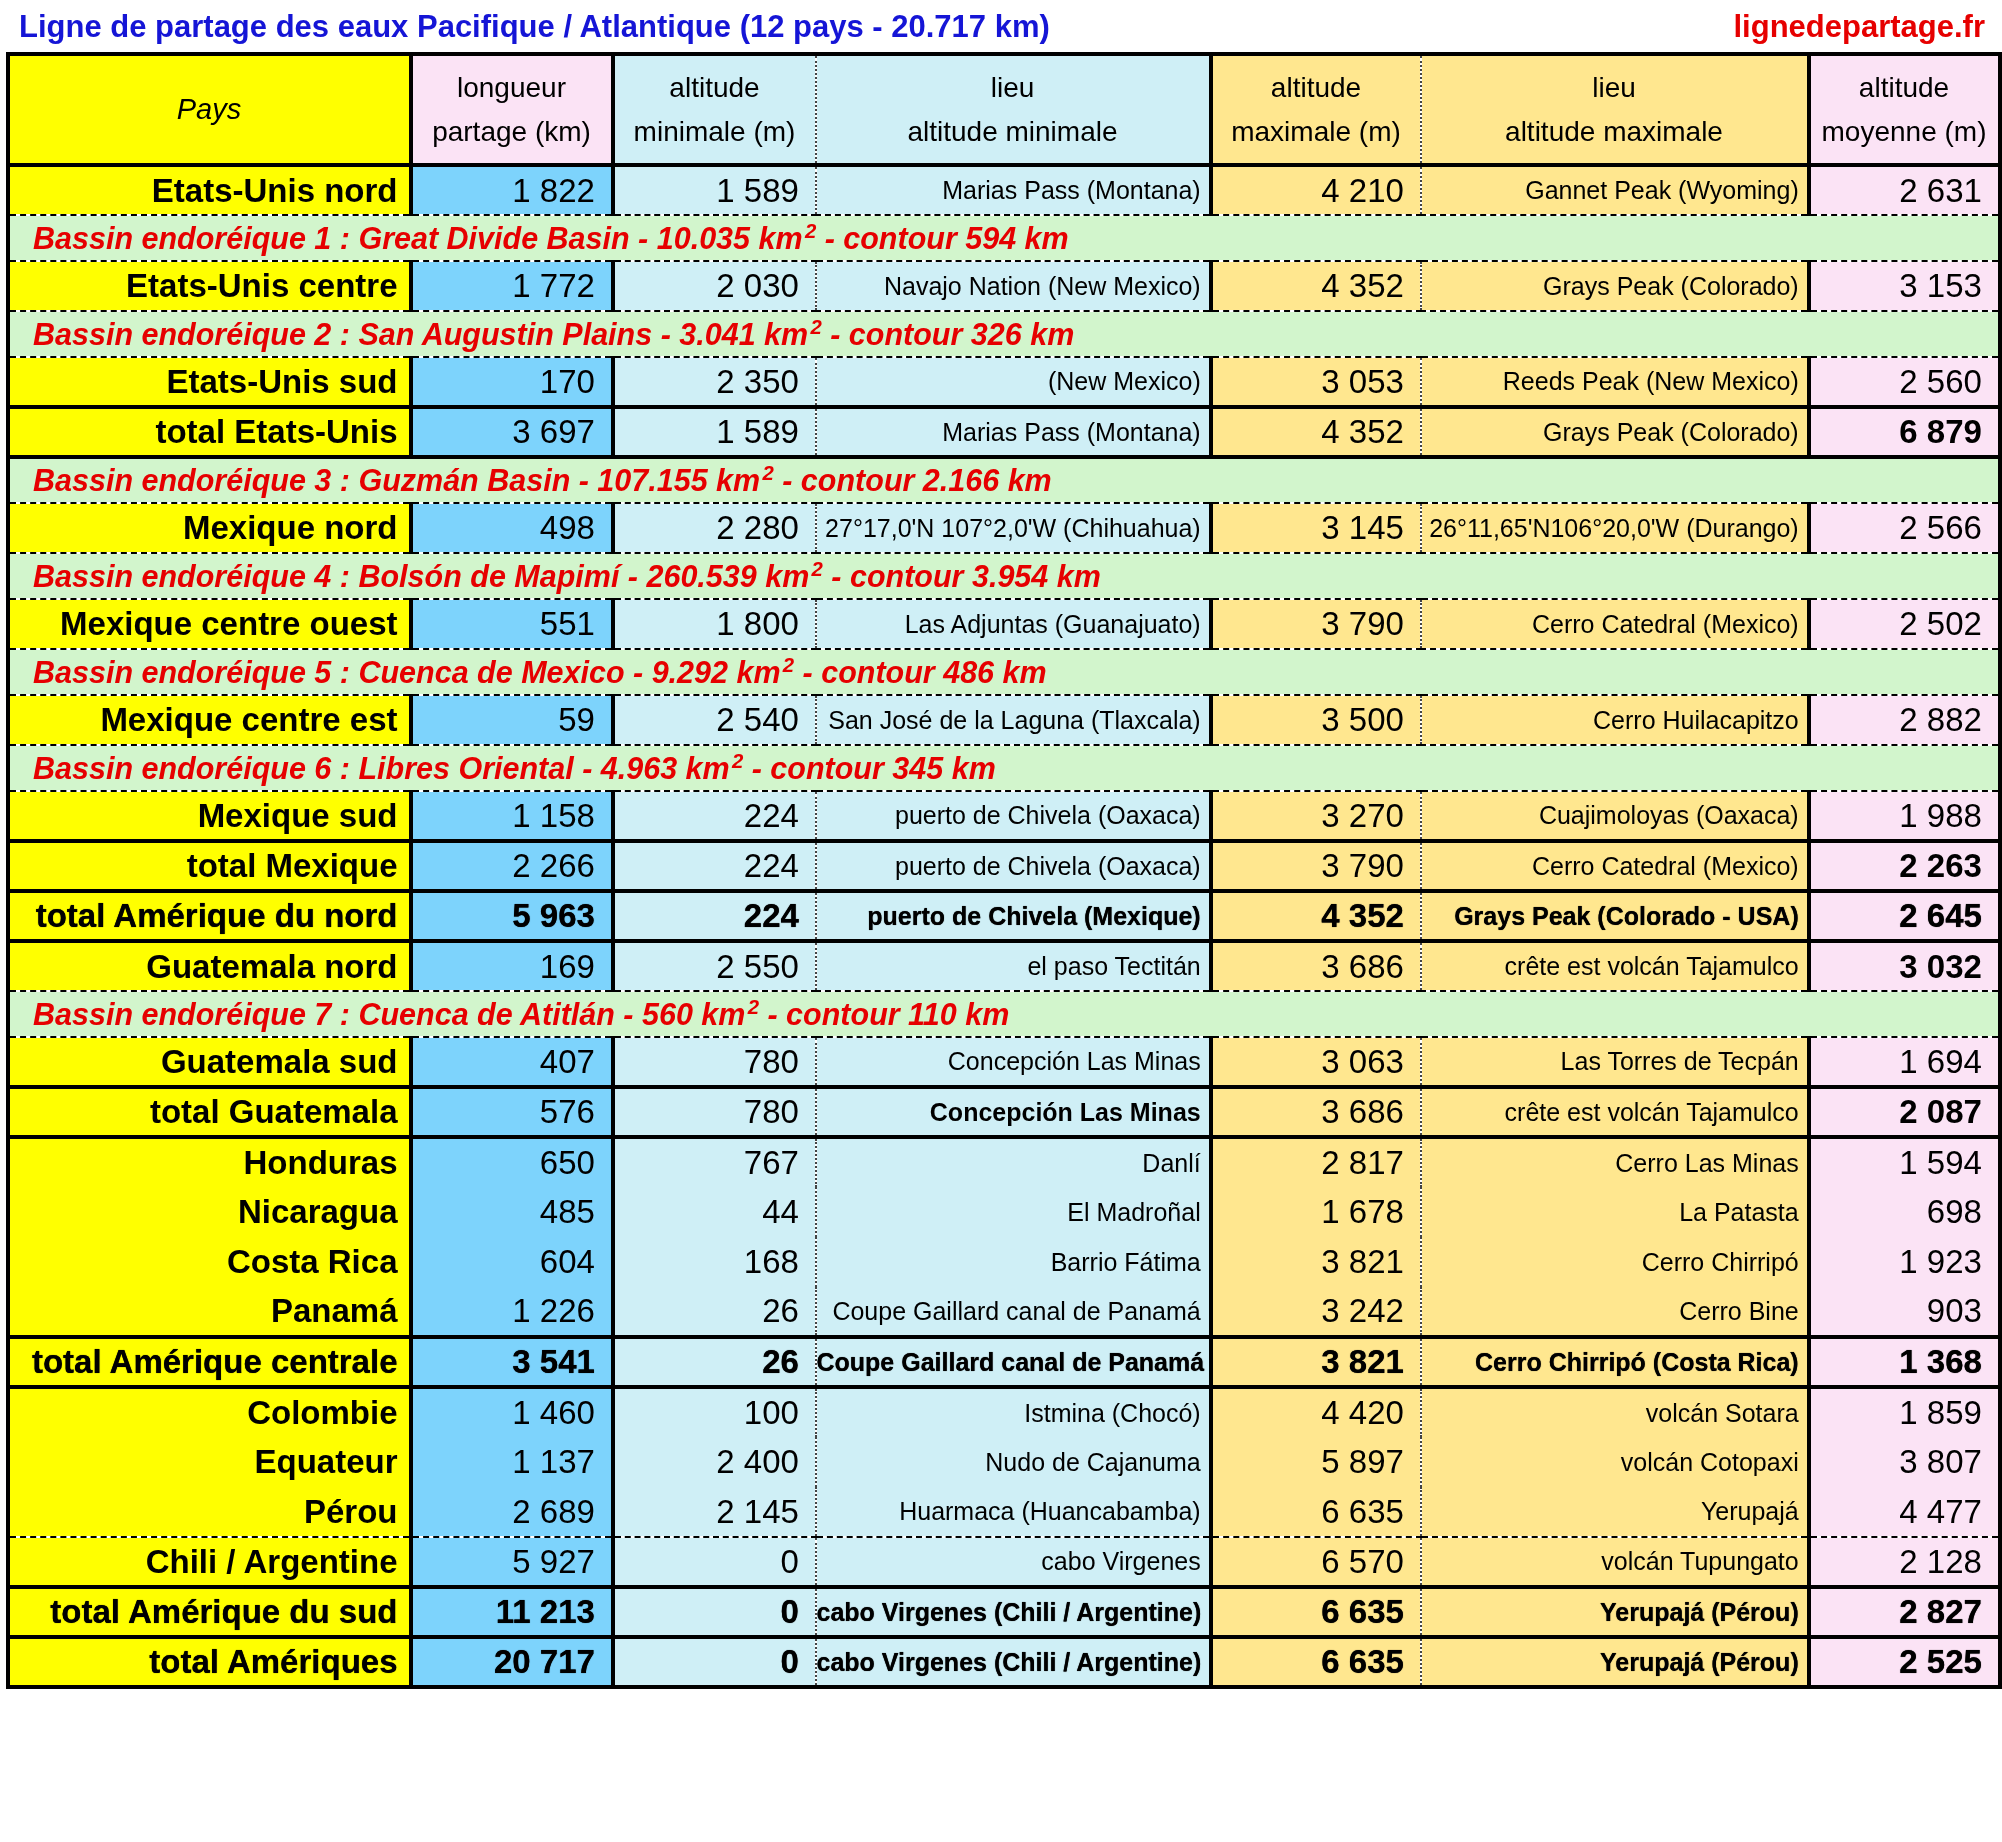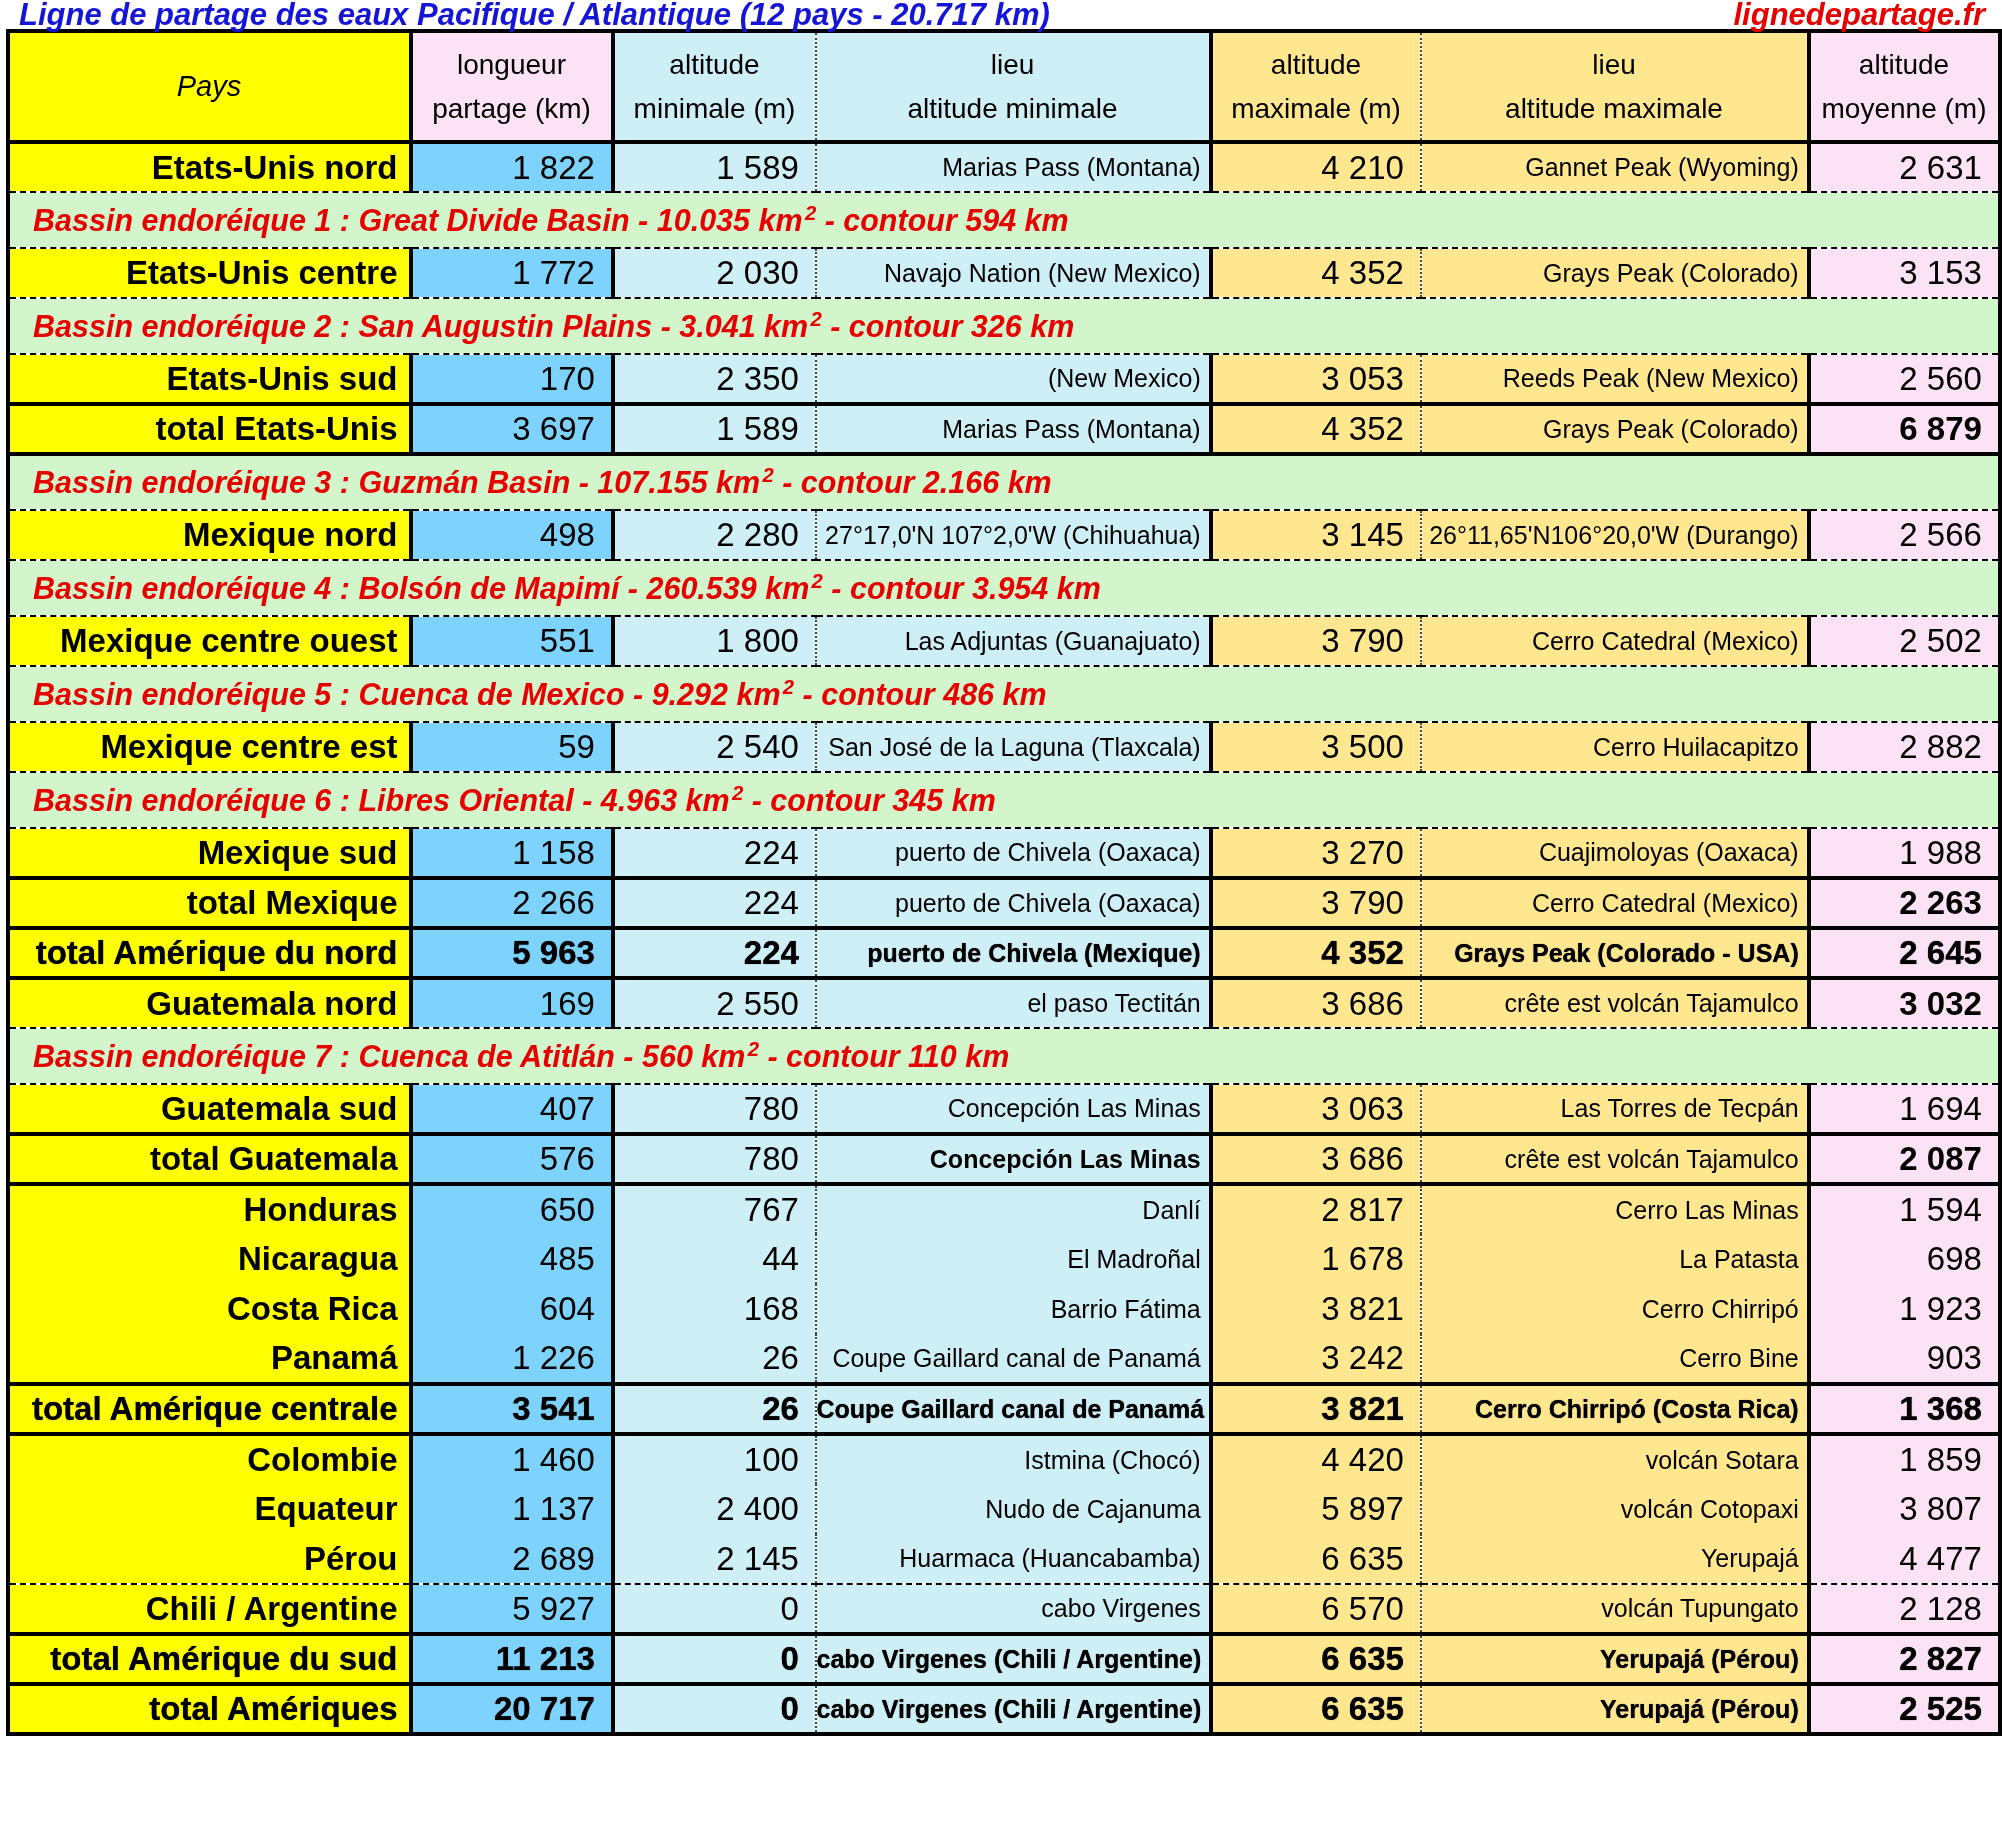--- a/index.html
+++ b/index.html
@@ -1,26 +1,26 @@
 <!DOCTYPE html>
 <html style="font-size:12.5px"><head>
 <meta charset="utf-8">
 <style>
   html,body{margin:0;padding:0;background:#fff;}
   body{width:2002px;font-family:"Liberation Sans",sans-serif;}
-  .titlebar{width:1996px;height:29px;display:flex;justify-content:space-between;align-items:center;padding:1.6px 11px 0 19px;box-sizing:border-box;font-style:italic;}
+  .titlebar{width:1996px;height:52px;display:flex;justify-content:space-between;align-items:center;padding:1.6px 11px 0 19px;box-sizing:border-box;}
   .page-title{color:#1515d6;font-size:31px;font-weight:700;white-space:nowrap;}
   .site-link{color:#e60000;font-size:31px;font-weight:700;white-space:nowrap;}
   table.divide{border-collapse:collapse;table-layout:fixed;width:1992px;margin-left:5.5px;border:4.7px solid #000;}
   col.w-pays{width:403px;} col.w-len{width:202px;} col.w-altmin{width:203px;}
   col.w-lieumin{width:395px;} col.w-altmax{width:210px;} col.w-lieumax{width:388px;} col.w-moy{width:191px;}
   th,td{box-sizing:border-box;white-space:nowrap;overflow:hidden;vertical-align:middle;padding:0;}
   thead tr{height:111px;}
   tbody tr{height:50px;}
-  tbody tr.basin{height:56px;}
+  tbody tr.basin{height:46px;}
   th{font-weight:400;font-size:28px;text-align:center;border-bottom:4.7px solid #000;}
   .th-line{display:block;line-height:1.55;}
   .bg-pays{background:#ffff00;} .bg-pink{background:#fbe3f5;} .bg-cyan{background:#cfeff6;}
   .bg-gold{background:#ffe78f;}
   .c-pays{background:#ffff00;text-align:right;padding-right:11px;font-weight:700;font-size:33px;border-right:4.7px solid #000;}
   .c-len{background:#7dd3fc;text-align:right;padding-right:15.6px;font-size:33px;border-right:4.7px solid #000;}
   .c-altmin{background:#cfeff6;text-align:right;padding-right:15.6px;font-size:33px;border-right:2.3px dotted #444;}
   .c-lieumin{background:#cfeff6;text-align:right;padding-right:7.8px;font-size:25px;border-right:4.7px solid #000;}
   .c-altmax{background:#ffe78f;text-align:right;padding-right:15.6px;font-size:33px;border-right:2.3px dotted #444;}
   .c-lieumax{background:#ffe78f;text-align:right;padding-right:7.8px;font-size:25px;border-right:4.7px solid #000;}

